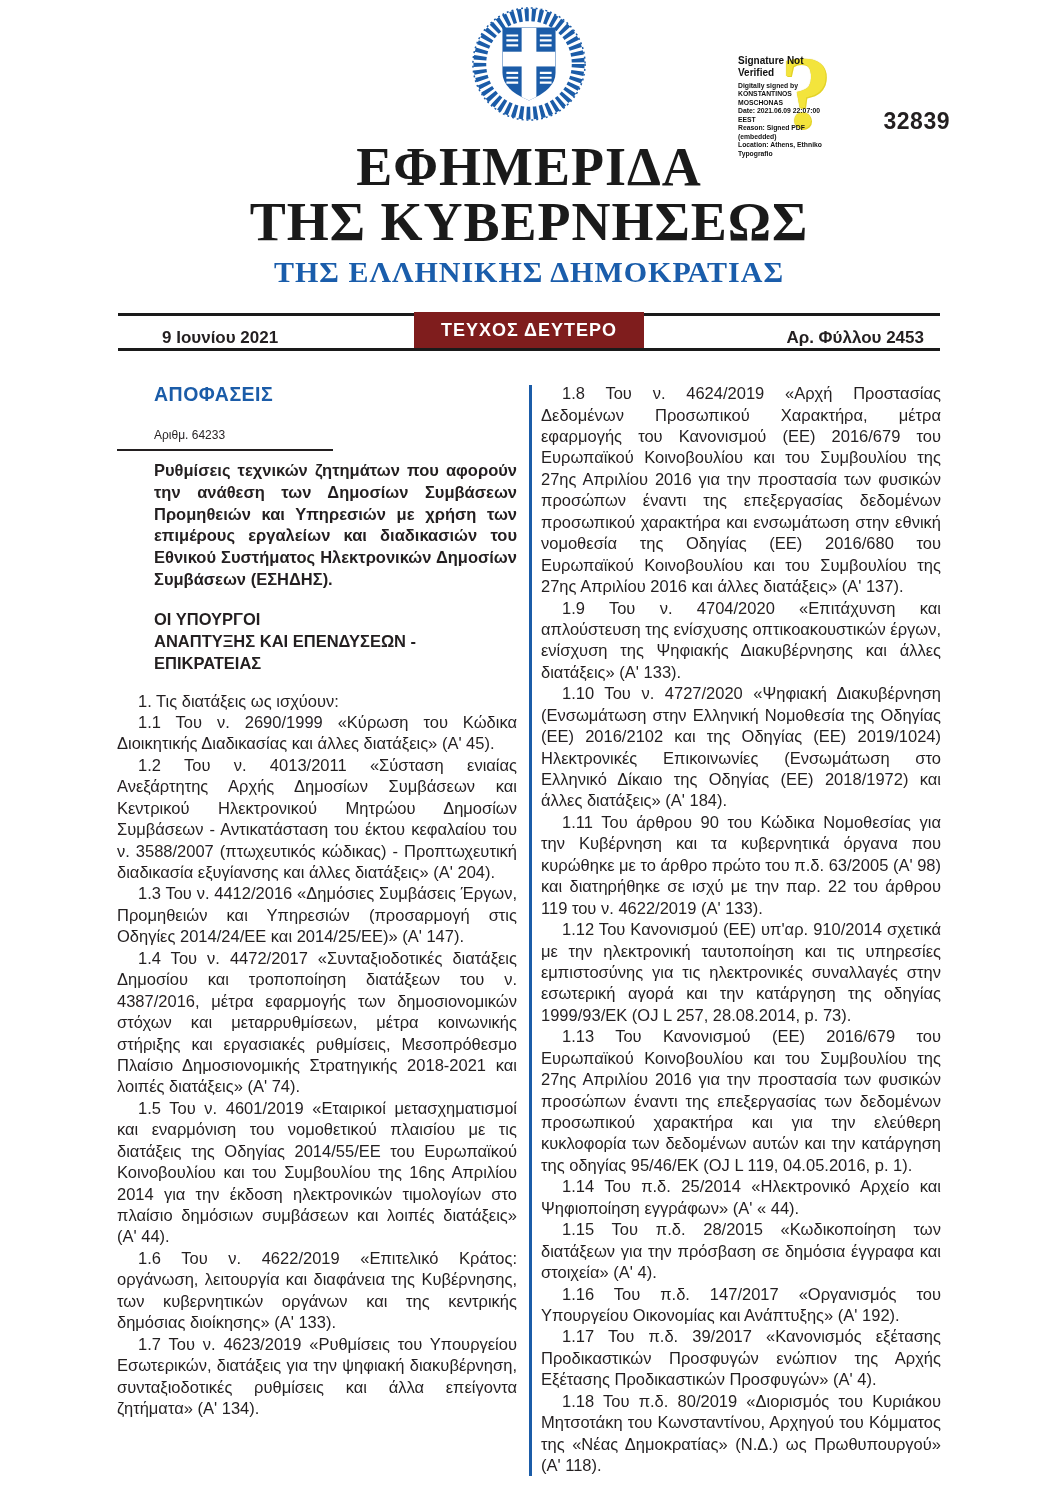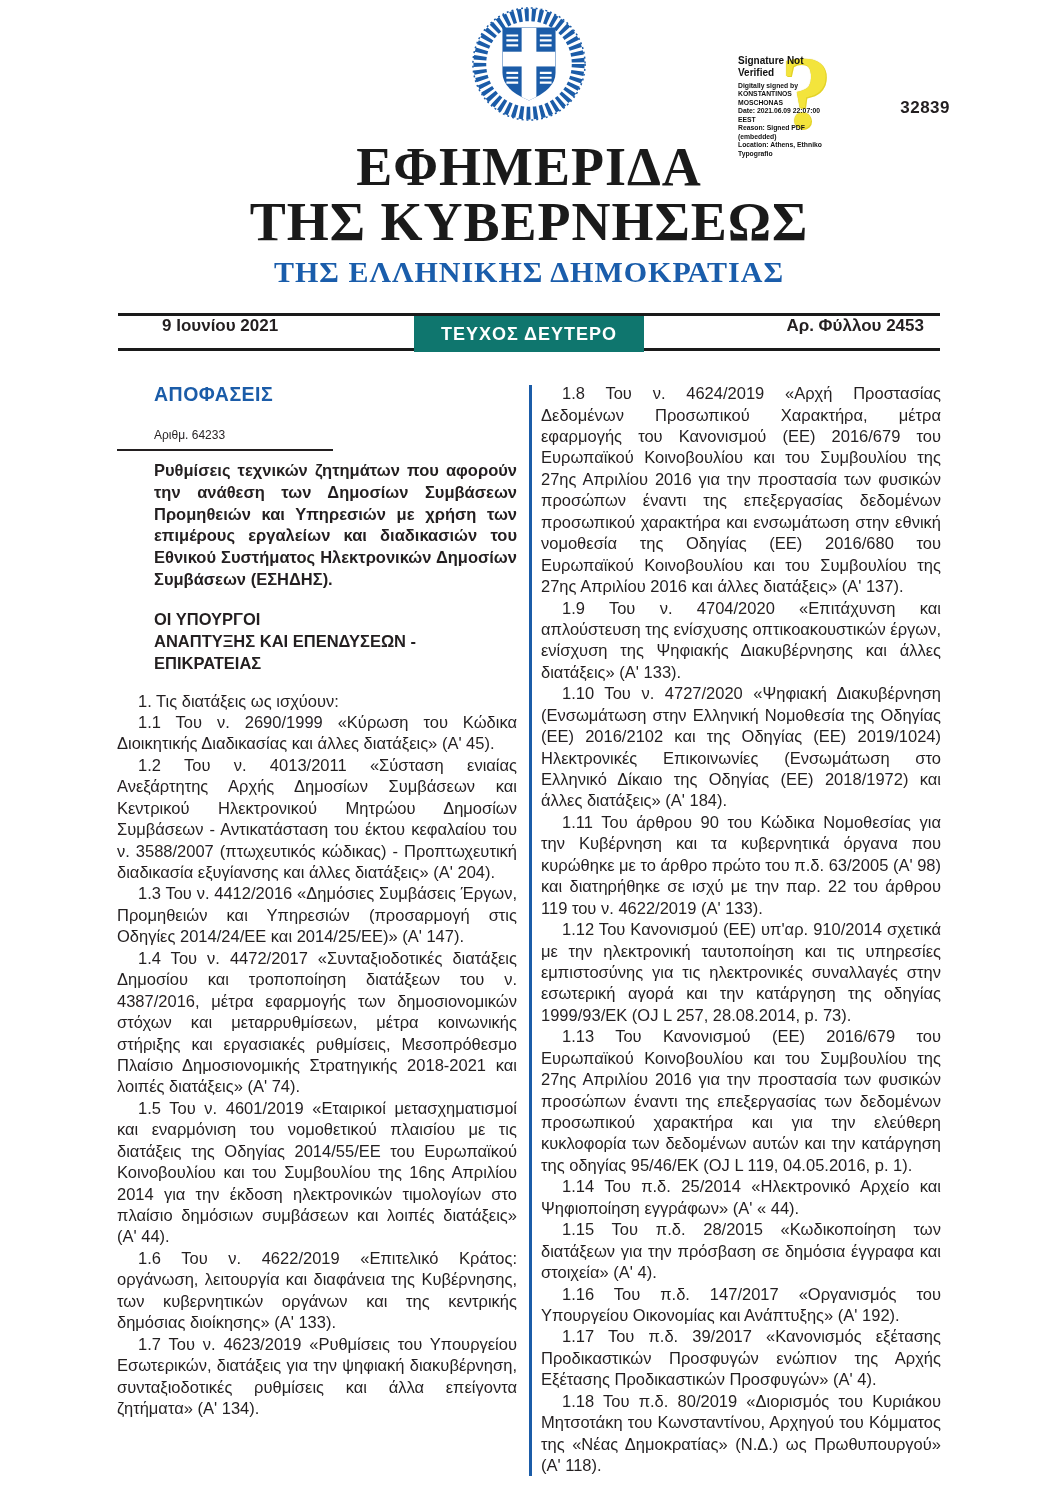--- a/index.html
+++ b/index.html
@@ -4,22 +4,22 @@
 <style>
   * { margin:0; padding:0; box-sizing:border-box; }
   html,body { background:#ffffff; }
   body {
     width:1058px; height:1497px; position:relative; overflow:hidden;
     font-family:"Liberation Sans", sans-serif; color:#231f20;
   }
 
   
   .page-number {
-    position:absolute; top:98px; right:108px;
-    font-size:17px; font-weight:bold; letter-spacing:0.5px;
+    position:absolute; top:108px; right:108px;
+    font-size:23px; font-weight:bold; letter-spacing:0.5px;
   }
 
   
   .stamp { position:absolute; left:738px; top:55px; width:130px; height:112px; }
   .stamp-q {
     position:absolute; left:42px; top:-14px; z-index:0;
     font-size:104px; font-weight:bold; line-height:1;
     color:#f3e43c; text-shadow:0 0 1px #cdb816, 1px 1px 0 #e6d62a;
     font-family:"Liberation Serif", serif;
   }
@@ -35,25 +35,25 @@
   }
   .gazette-subtitle {
     margin-top:5px; font-family:"Liberation Serif", serif; font-weight:bold;
     font-size:30px; color:#1a5dab; letter-spacing:1px;
   }
 
   
   .band {
     width:822px; margin:24px auto 0; height:38px; position:relative;
     border-top:3px solid #1a1a1a; border-bottom:3px solid #1a1a1a;
-    display:flex; align-items:flex-start; justify-content:center;
+    display:flex; align-items:flex-end; justify-content:center;
   }
   .band-date { position:absolute; left:44px; font-size:17px; font-weight:bold; }
   .band-issue {
-    background:#0f766e; color:#ffffff; font-weight:bold; font-size:18px;
+    background:#7f1d1d; color:#ffffff; font-weight:bold; font-size:18px;
     letter-spacing:1px; padding:0 27px; height:36px;
     display:flex; align-items:center;
   }
   .band-sheet { position:absolute; right:16px; font-size:17px; font-weight:bold; }
 
   
   .content { width:824px; margin:32px auto 0; display:flex; }
   .col { width:400px; }
   .divider { width:3px; background:#1b5ca8; margin:2px 9px 0 12px; }
 

